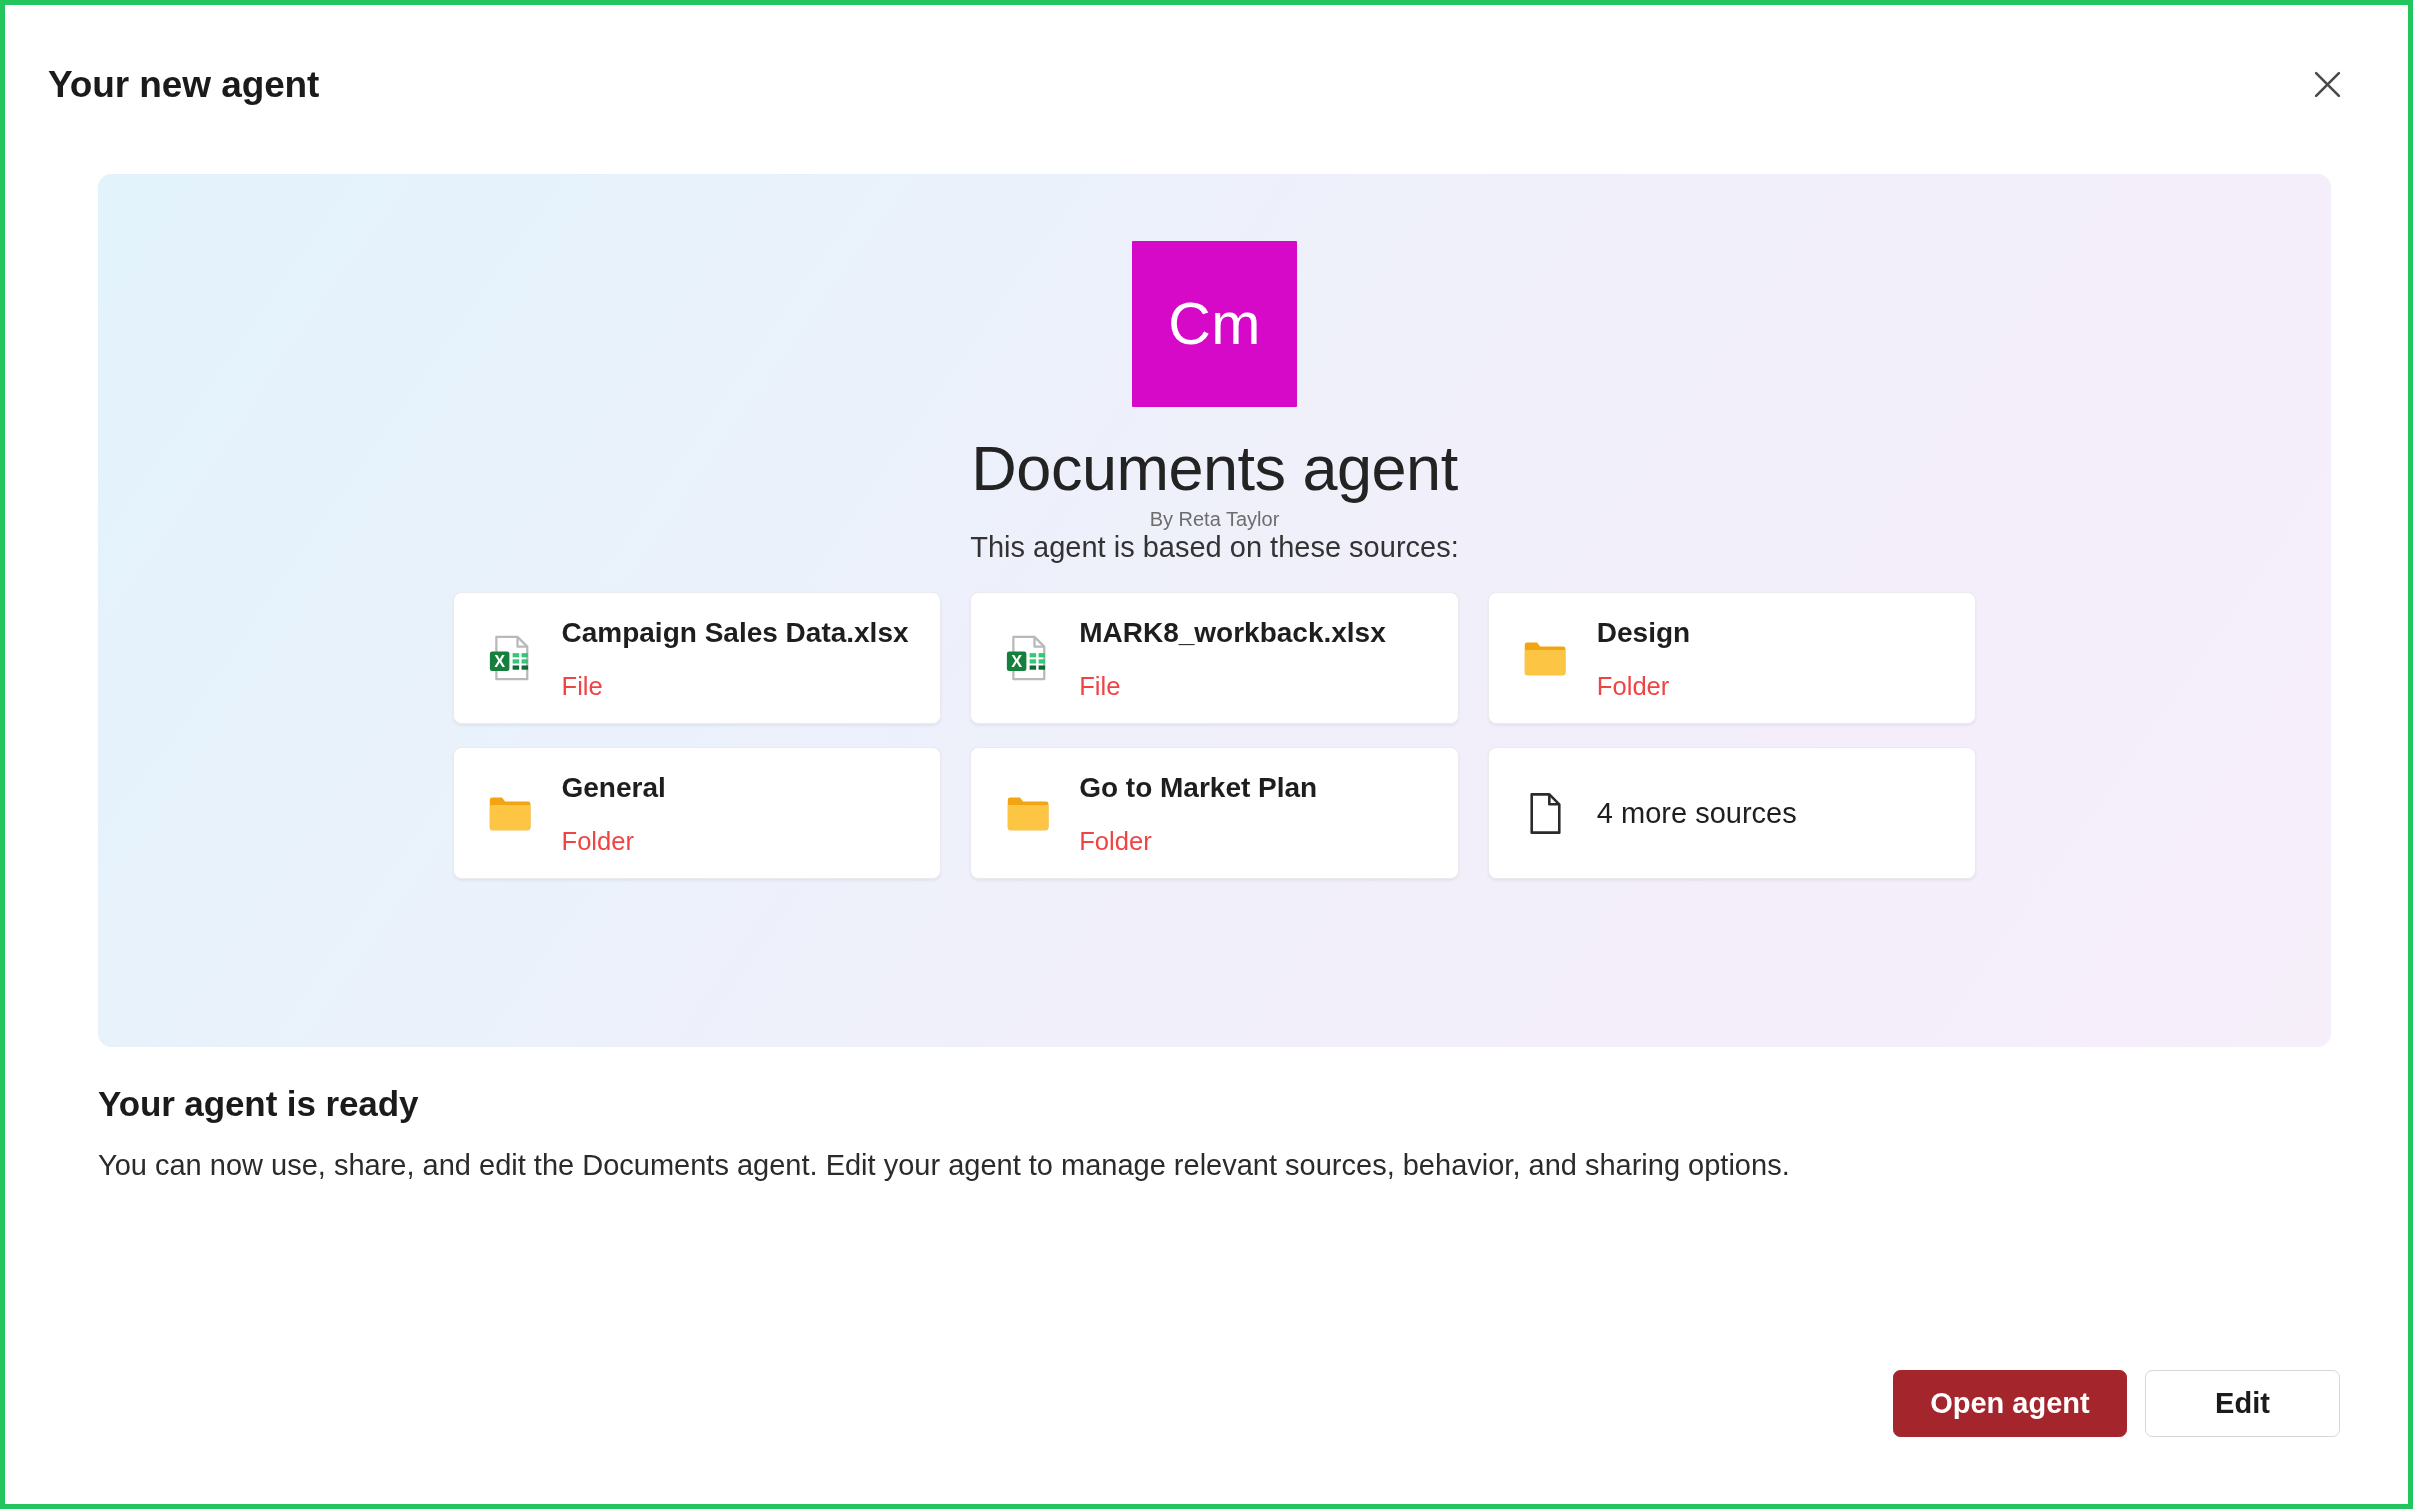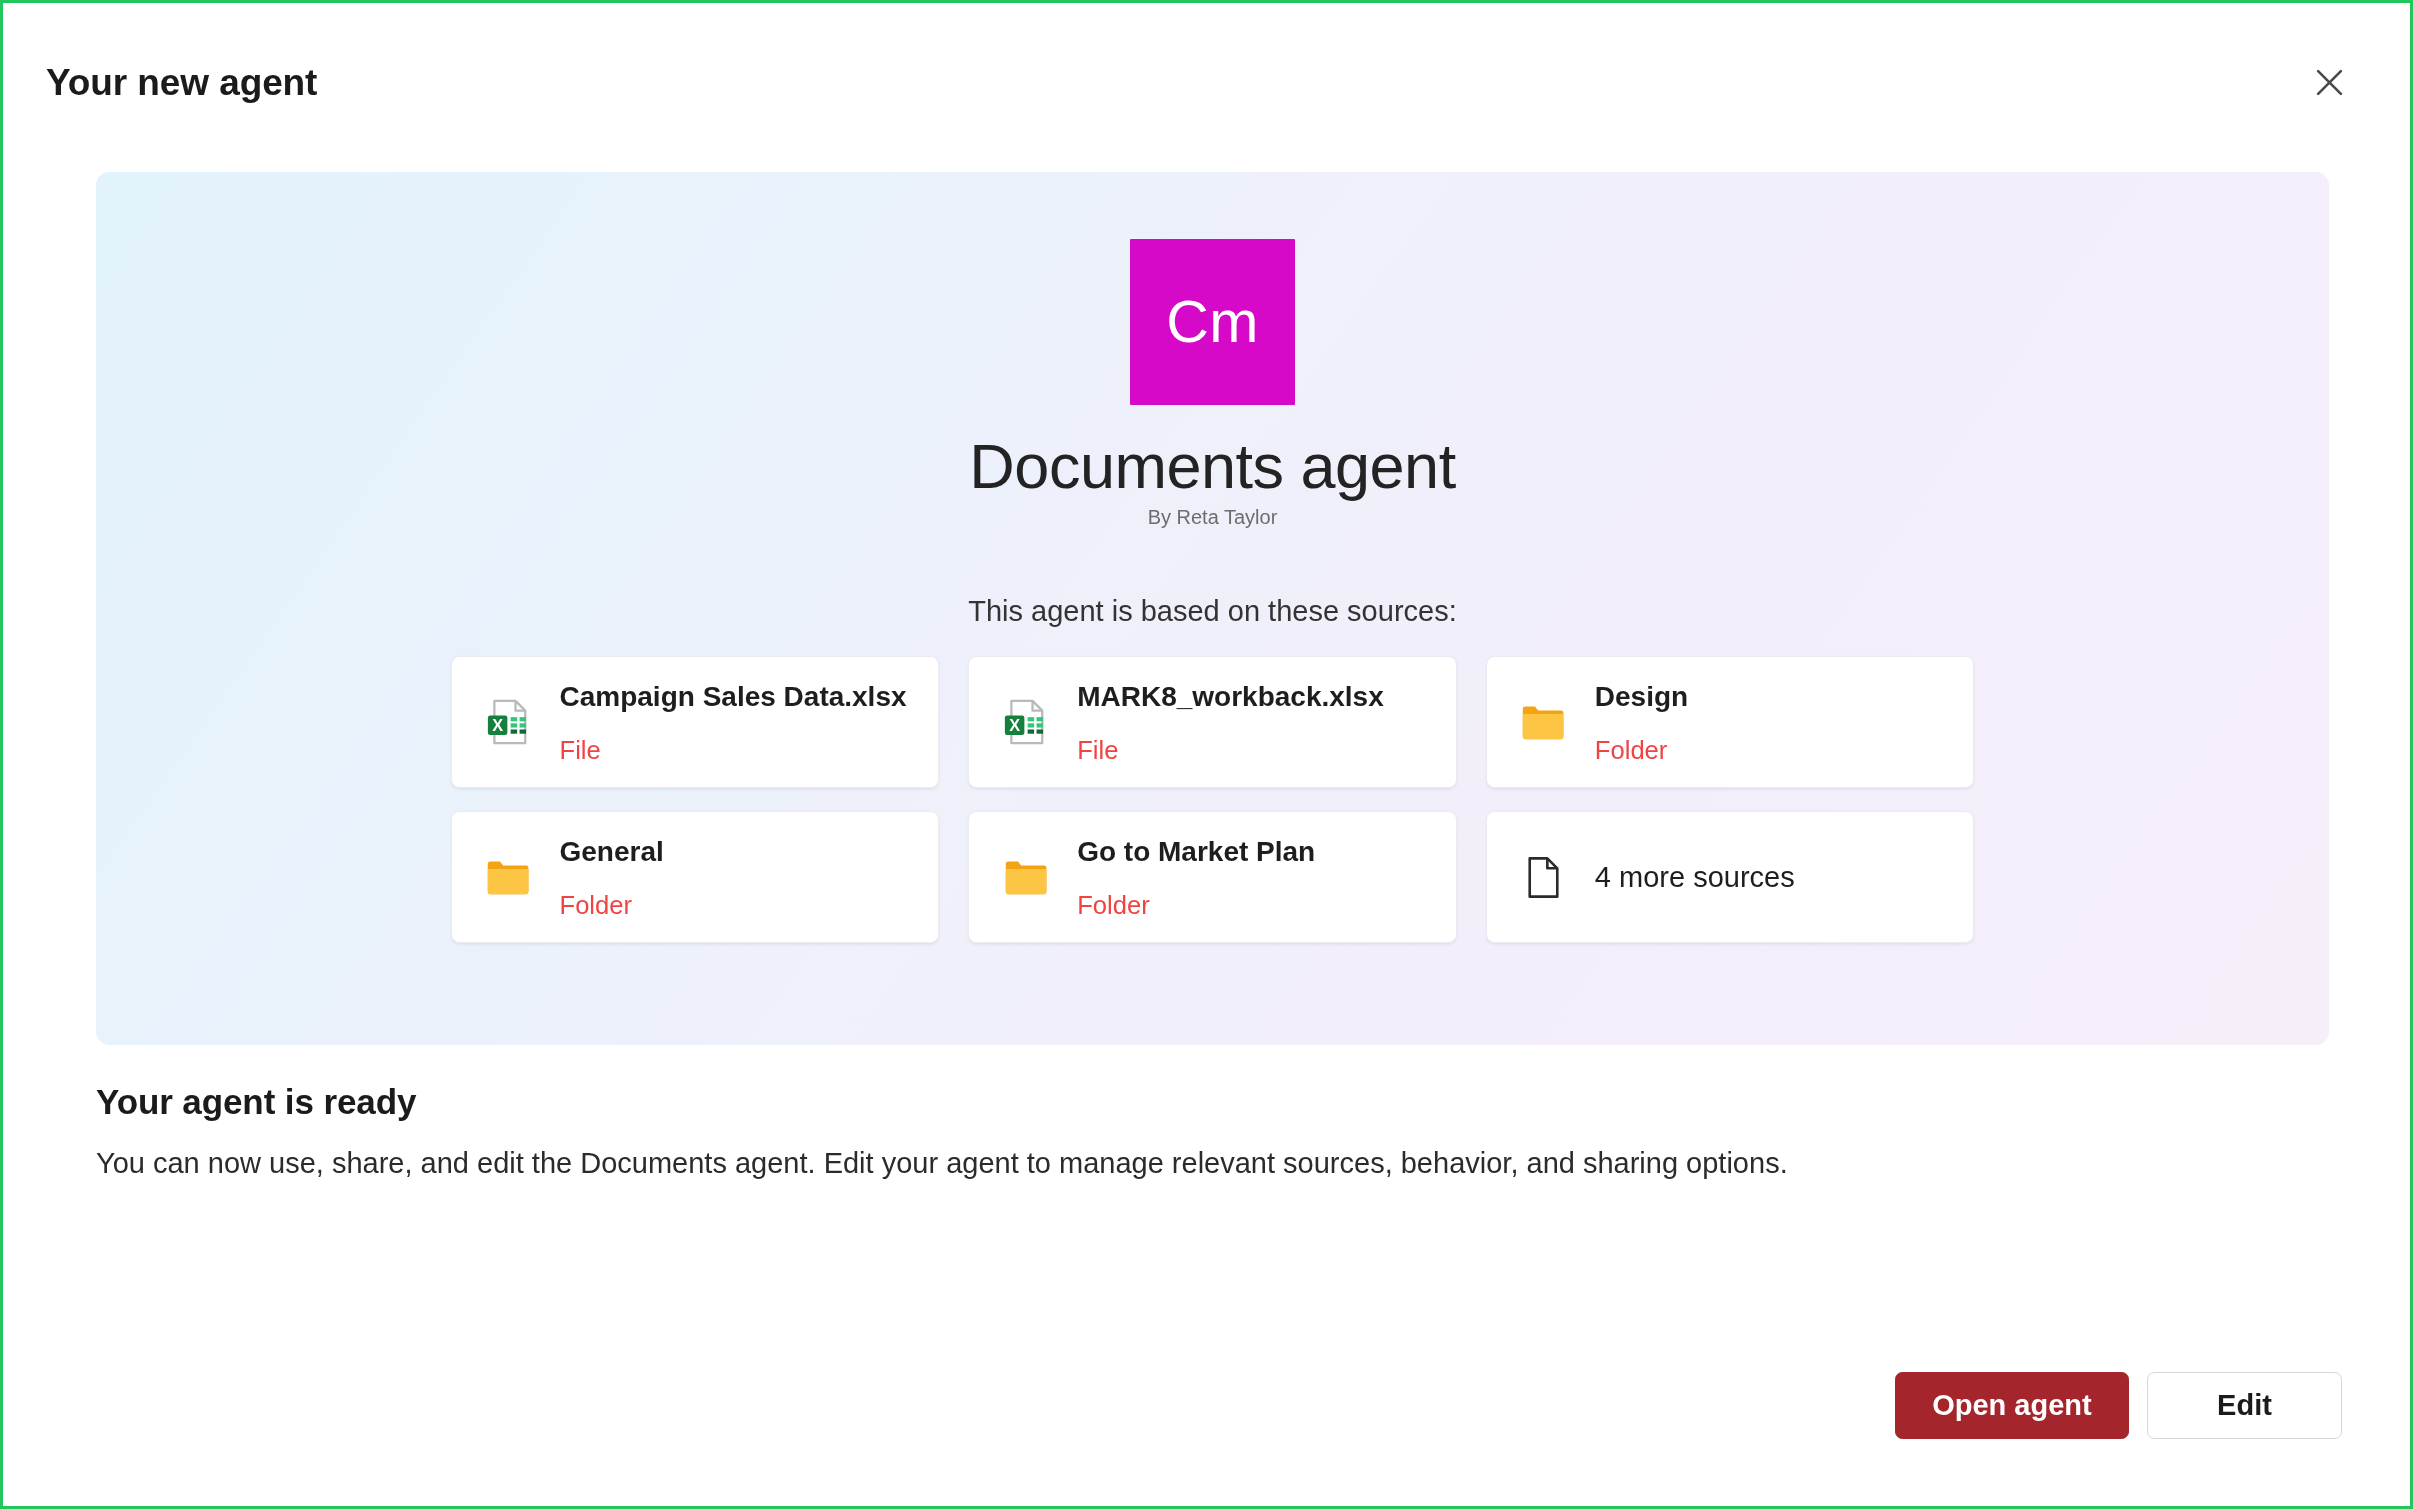--- a/index.html
+++ b/index.html
@@ -10,21 +10,21 @@
     background: #ffffff;
     font-family: "Liberation Sans", sans-serif;
     -webkit-font-smoothing: antialiased;
   }
 
   .window {
     position: relative;
     width: 2413px;
     height: 1509px;
     background: #ffffff;
-    border: 3px solid #22c55e;
+    border: 5px solid #22c55e;
     overflow: hidden;
   }
 
   
   .dialog-header {
     position: absolute;
     top: 0; left: 0; right: 0;
     height: 159px;
     display: flex;
     align-items: center;
@@ -94,21 +94,20 @@
   }
 
   .agent-author {
     margin-top: 5px;
     font-size: 20px;
     font-weight: 400;
     color: #6d6d6d;
   }
 
   .sources-caption {
-    margin-top: 66px;
     font-size: 29px;
     font-weight: 400;
     color: #333333;
   }
 
   
   .sources-grid {
     margin-top: 28px;
     width: 1524px;
     display: grid;

